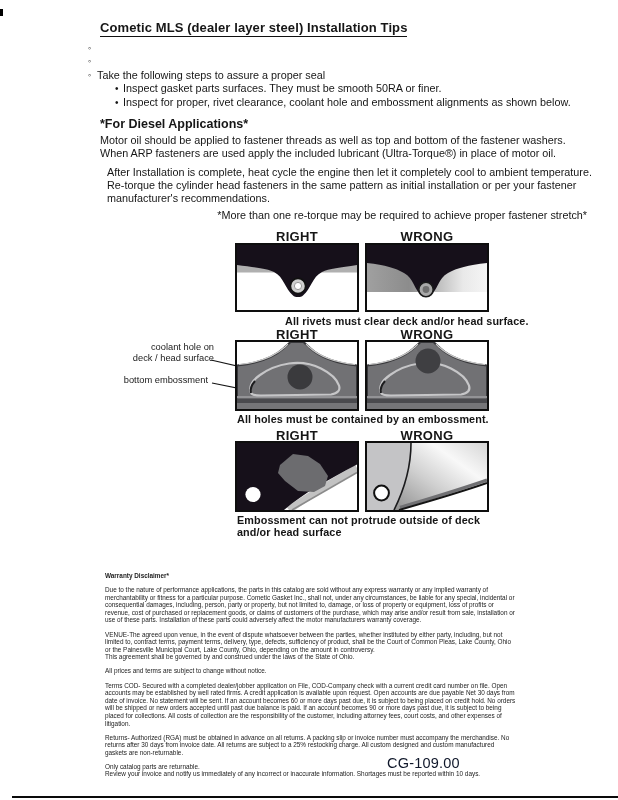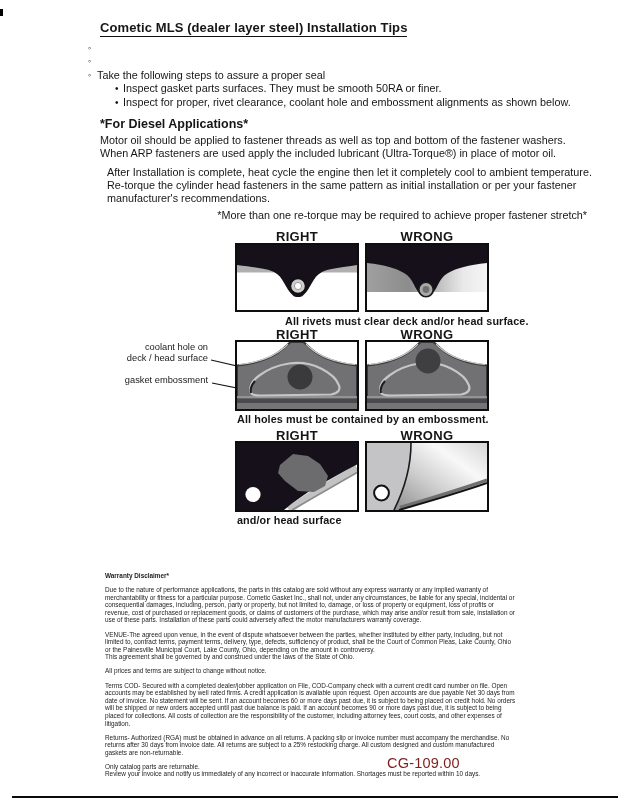--- a/index.html
+++ b/index.html
@@ -26,21 +26,21 @@
   .dlabel{font-size:13px;font-weight:bold;text-align:center;width:124px;letter-spacing:.3px;}
   .panel{width:120px;height:65px;border:2px solid #0e0e0e;display:block;background:#fff;}
   .panel2{height:67px;}
   .cap{font-size:10.8px;font-weight:700;letter-spacing:.1px;}
   .sidelab{width:110px;text-align:right;font-size:9.3px;line-height:11.2px;color:#1a1a1a;}
   .cap3{line-height:12px;}
   .legal{left:105px;top:572px;width:412px;font-size:6.4px;line-height:7.6px;color:#1c1c1c;}
   .legal p{margin:0 0 6.5px 0;}
   .legal p.tight-follow{margin-bottom:0;}
   .legal .lhead{font-weight:bold;margin-bottom:6.5px;}
-  .doccode{left:387px;top:755px;font-size:14.5px;color:#7f1d1d;letter-spacing:.2px;}
+  .doccode{left:387px;top:755px;font-size:14.5px;color:#0f172a;letter-spacing:.2px;}
   .edge-tick{left:0;top:9px;width:3px;height:7px;background:#000;}
   .bottom-rule{left:12px;top:796px;width:606px;height:2px;background:#0a0a0a;}
   svg{display:block;}
 </style>
 </head>
 <body>
 
 <div class="page">
 
   <div class="abs edge-tick"></div>
@@ -113,25 +113,25 @@
       <path d="M0,0 H120 V18 C101,20 90,23 81,28 C71,33.5 71,45 63,50.5 C61,52.5 57,52.5 55,50.5 C47,45 47,33.5 37,28 C28,23 19,20 0,18 Z" fill="#16101a"></path>
       <circle cx="59" cy="44.5" r="7.2" fill="#a9a9a9" stroke="#1a1a1a" stroke-width="1.6"></circle>
       <circle cx="59" cy="44.5" r="3.4" fill="#6f6f6f"></circle>
     </svg>
   </div>
   <div class="abs cap" style="left:237px;top:315px;margin-left:48px;">All rivets must clear deck and/or head surface.</div>
 
   <div class="abs dlabel" style="left:235px;top:327px;">RIGHT</div>
   <div class="abs dlabel" style="left:365px;top:327px;">WRONG</div>
 
-  <div class="abs sidelab" style="left:98px;top:342px;">
+  <div class="abs sidelab" style="left:104px;top:342px;">
     <div>coolant hole on</div>
     <div>deck / head surface</div>
   </div>
-  <div class="abs sidelab" style="left:98px;top:375px;">gasket embossment</div>
+  <div class="abs sidelab" style="left:98px;top:375px;">bottom embossment</div>
 
   <svg class="abs" style="left:110px;top:340px;" width="200" height="60">
     <line x1="101" y1="20" x2="184" y2="39" stroke="#151515" stroke-width="1.2"></line>
     <line x1="102" y1="43" x2="152" y2="53" stroke="#151515" stroke-width="1.2"></line>
   </svg>
 
   <div class="abs" style="left:235px;top:340px;">
     <svg class="panel panel2" viewBox="0 0 120 67">
       <rect width="120" height="67" fill="#ffffff"></rect>
       <path d="M0,67 V23.5 C20,21.5 36,16 47,6 C50.5,2.8 52.5,1 53.5,0 H66.5 C67.5,1 69.5,2.8 73,6 C84,16 100,21.5 120,23.5 V67 Z" fill="#717174" stroke="#38383b" stroke-width="2"></path>
@@ -179,20 +179,21 @@
       <rect width="120" height="67" fill="#ffffff"></rect>
       <path d="M44,0 H120 V40 C90,50.5 60,59 32,67 L27,67 C38,45 44,23 44,0 Z" fill="url(#g2)"></path>
       <path d="M0,0 H44 C44,23 38,45 27,67 L0,67 Z" fill="#c4c4c6"></path>
       <path d="M44,0 C44,23 38,45 27,67" fill="none" stroke="#1b1b1d" stroke-width="1.6"></path>
       <path d="M120,37 C90,47.5 61,56 33,64.5" fill="none" stroke="#707073" stroke-width="3.4"></path>
       <path d="M120,40 C90,50.5 60,59 32,67" fill="none" stroke="#141414" stroke-width="2"></path>
       <circle cx="14.5" cy="50" r="7.4" fill="#ffffff" stroke="#111" stroke-width="2"></circle>
     </svg>
   </div>
   <div class="abs cap cap3" style="left:237px;top:514px;width:280px;">
+    <div>Embossment can not protrude outside of deck</div>
     <div>and/or head surface</div>
   </div>
 
   <div class="abs legal">
     <div class="lhead">Warranty Disclaimer*</div>
     <p>Due to the nature of performance applications, the parts in this catalog are sold without any express warranty or any implied warranty of merchantability or fitness for a particular purpose.  Cometic Gasket Inc., shall not, under any circumstances, be liable for any special, incidental or consequential damages, including, person, party or property, but not limited to, damage, or loss of property or equipment, loss of profits or revenue, cost of purchased or replacement goods, or claims of customers of the purchase, which may arise and/or result from sale, installation or use of these parts.  Installation of these parts could adversely affect the motor manufacturers warranty coverage.</p>
     <p class="tight-follow">VENUE-The agreed upon venue, in the event of dispute whatsoever between the parties, whether instituted by either party, including, but not limited to, contract terms, payment terms, delivery, type, defects, sufficiency of product, shall be the Court of Common Pleas, Lake County, Ohio or the Painesville Municipal Court, Lake County, Ohio, depending on the amount in controversy.</p>
     <p>This agreement shall be governed by and construed under the laws of the State of Ohio.</p>
     <p>All prices and terms are subject to change without notice.</p>
     <p>Terms COD- Secured with a completed dealer/jobber application on File, COD-Company check with a current credit card number on file.  Open accounts may be established by well rated firms.  A credit application is available upon request.  Open accounts are due payable Net 30 days from date of invoice.  No statement will be sent.  If an account becomes 60 or more days past due, it is subject to being placed on credit hold.  No orders will be shipped or new orders accepted until past due balance is paid.  If an account becomes 90 or more days past due, it is subject to being placed for collections.  All costs of collection are the responsibility of the customer, including attorney fees, court costs, and other expenses of litigation.</p>

